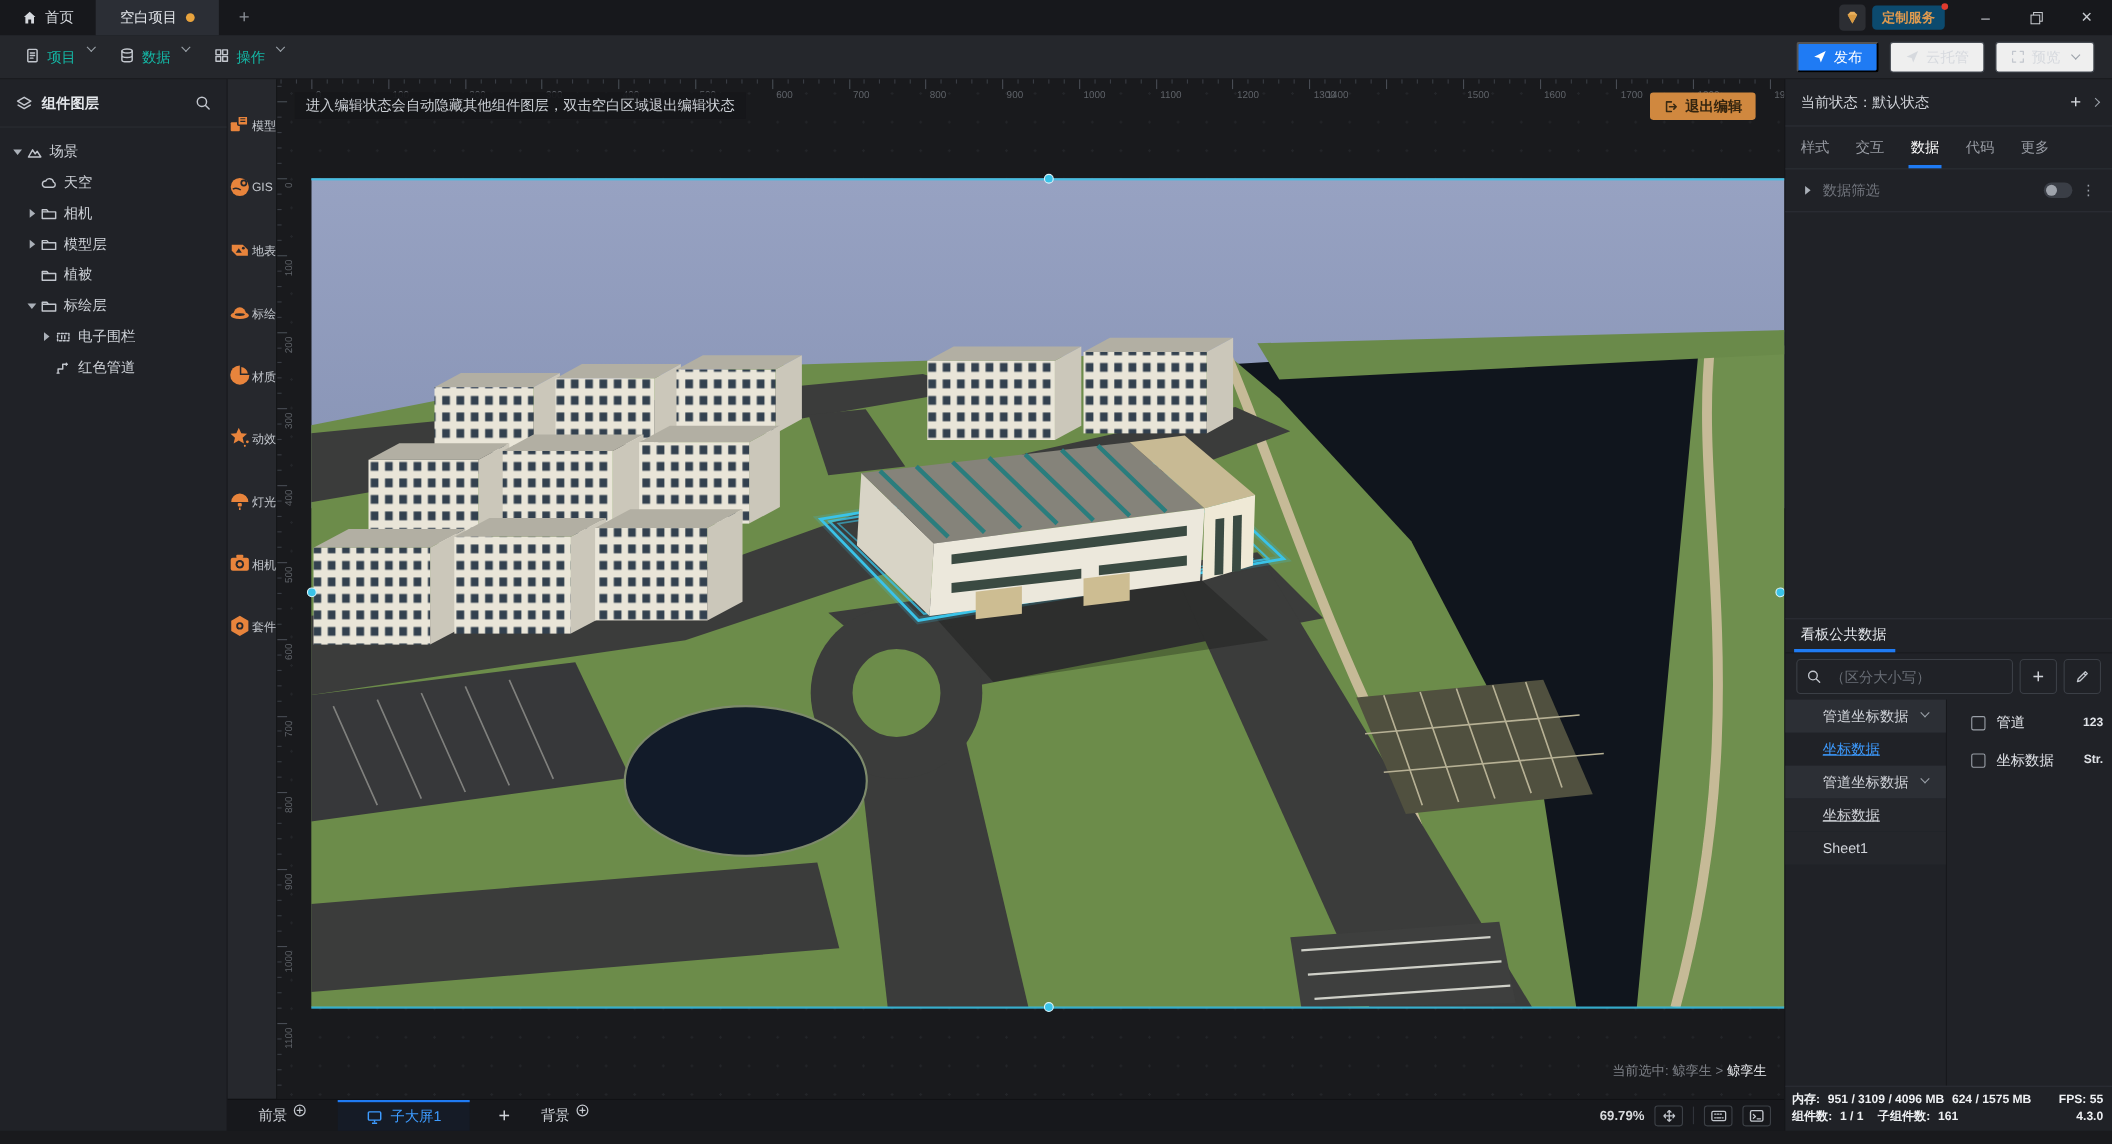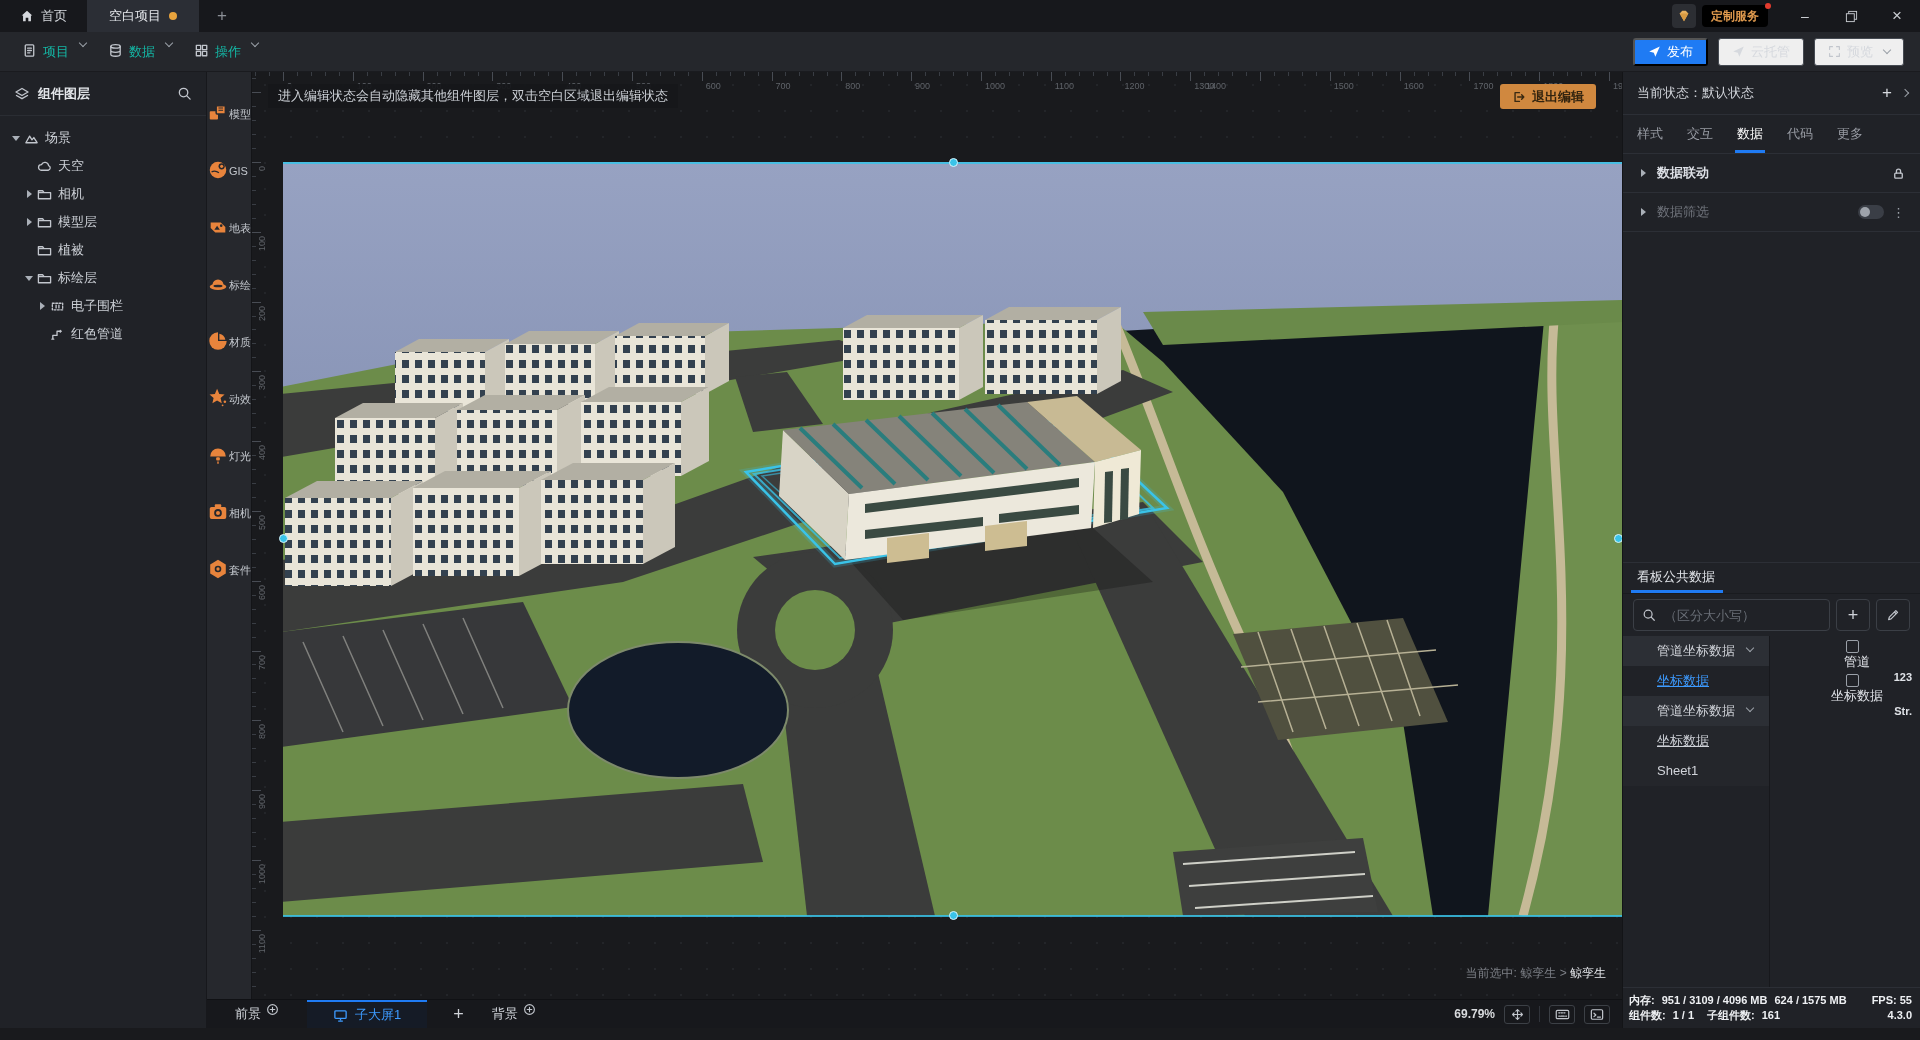--- a/index.html
+++ b/index.html
@@ -13,21 +13,21 @@
   .ic{stroke:#c2c6cd;fill:none;stroke-width:1.4;stroke-linecap:round;stroke-linejoin:round}
 
   
   .titlebar{height:32px;background:var(--titlebar-bg);display:flex;align-items:stretch;}
   .tb-item{display:flex;align-items:center;gap:7px;padding:0 20px;font-size:13px;color:#d5d8dd;}
   .tb-tab{display:flex;align-items:center;gap:8px;padding:0 22px;background:#2b2e35;font-size:13px;color:#e3e6ea;}
   .tb-dot{width:8px;height:8px;border-radius:50%;background:#e8a33d;}
   .tb-plus{display:flex;align-items:center;padding:0 18px;font-size:17px;color:#8b8f96;}
   .tb-right{margin-left:auto;display:flex;align-items:center;}
   .gem-box{width:24px;height:24px;border-radius:4px;background:#2c2e33;display:flex;align-items:center;justify-content:center;margin-right:6px;}
-  .svc-badge{position:relative;height:22px;border-radius:4px;background:#000000;color:#e09a4e;font-size:12px;font-weight:bold;display:flex;align-items:center;padding:0 9px;margin-right:14px;}
+  .svc-badge{position:relative;height:22px;border-radius:4px;background:#0c4a6e;color:#e09a4e;font-size:12px;font-weight:bold;display:flex;align-items:center;padding:0 9px;margin-right:14px;}
   .svc-badge em{position:absolute;top:-2px;right:-3px;width:6px;height:6px;border-radius:50%;background:#e23b2e;}
   .win-btn{width:46px;height:32px;display:flex;align-items:center;justify-content:center;color:#c9ccd1;font-size:14px;}
 
   
   .menubar{height:40px;background:#25272c;display:flex;align-items:center;border-bottom:1px solid #1a1b1f;}
   .mb-item{display:flex;gap:6px;font-size:13px;color:#14b8a6;margin-left:22px;}
   .chev{width:6px;height:6px;border-right:1.5px solid #9aa0a8;border-bottom:1.5px solid #9aa0a8;transform:rotate(45deg);display:inline-block;margin-left:5px;margin-top:-3px;}
   .mb-right{margin-left:auto;display:flex;align-items:center;gap:10px;margin-right:16px;}
   .btn{height:28px;display:flex;align-items:center;gap:6px;font-size:13px;border-radius:3px;padding:0 13px;}
   .btn-primary{background:var(--accent-blue);color:#fff;}
@@ -111,21 +111,21 @@
   .sq-btn{width:34px;height:32px;border:1px solid #3b3f46;border-radius:4px;background:transparent;color:#cfd2d8;font-size:18px;display:flex;align-items:center;justify-content:center;}
   .board-body{height:351px;display:flex;align-items:stretch;}
   .src-col{width:147px;border-right:1px solid #17181c;display:flex;flex-direction:column;}
   .srow{height:30px;line-height:30px;font-size:13px;color:#d0d3d9;padding-left:34px;position:relative;flex:none;}
   .srow.grp{background:#2c2f35;}
   .srow.pop{background:#24262b;}
   .srow .chev{position:absolute;right:16px;top:12px;}
   .srow.sel{color:var(--link-blue);text-decoration:underline;}
   .srow.und{text-decoration:underline;}
   .fields-col{flex:1;padding-top:4px;}
-  .frow{height:34px;display:flex;align-items:center;padding:0 8px 0 22px;flex-direction:column;}
+  .frow{height:34px;display:flex;align-items:center;padding:0 8px 0 22px;}
   .cb{width:13px;height:13px;border:1.5px solid #9aa0a8;border-radius:2px;flex:none;}
   .frow .nm{font-size:13px;color:#e0e3e8;margin-left:10px;}
   .frow .tp{margin-left:auto;font-size:11px;font-weight:bold;color:#dfe2e7;}
   .sysinfo{height:41px;border-top:1px solid #2c2f36;padding:5px 8px 0 6px;font-size:11px;font-weight:bold;color:#eef0f3;}
   .sysinfo .row{display:flex;align-items:center;gap:7px;line-height:15px;}
   .sysinfo .rr{margin-left:auto;}
 </style>
 </head>
 <body>
 
@@ -829,32 +829,20 @@
       <span class="plus">+</span>
       <i class="chev-r"></i>
     </div>
     <div class="rtabs">
       <span class="rtab">样式</span>
       <span class="rtab">交互</span>
       <span class="rtab active">数据</span>
       <span class="rtab">代码</span>
       <span class="rtab">更多</span>
     </div>
-    <div class="sect">
-      <span class="car car-r">
-          <i></i>
-        </span>
-      <span class="lb">数据联动</span>
-      <span class="right">
-        <svg class="ic" width="15" height="15" viewBox="0 0 16 16">
-            <rect x="4" y="7.5" width="8" height="5.5" rx="1"></rect>
-            <path d="M5.8 7.5 V5.6 a2.2 2.2 0 0 1 4.4 0 V7.5"></path>
-          </svg>
-      </span>
-    </div>
     <div class="sect dim">
       <span class="car car-r">
           <i></i>
         </span>
       <span class="lb">数据筛选</span>
       <span class="right">
         <span class="tg">
             <i></i>
           </span>
         <span class="dots">⋮</span>

